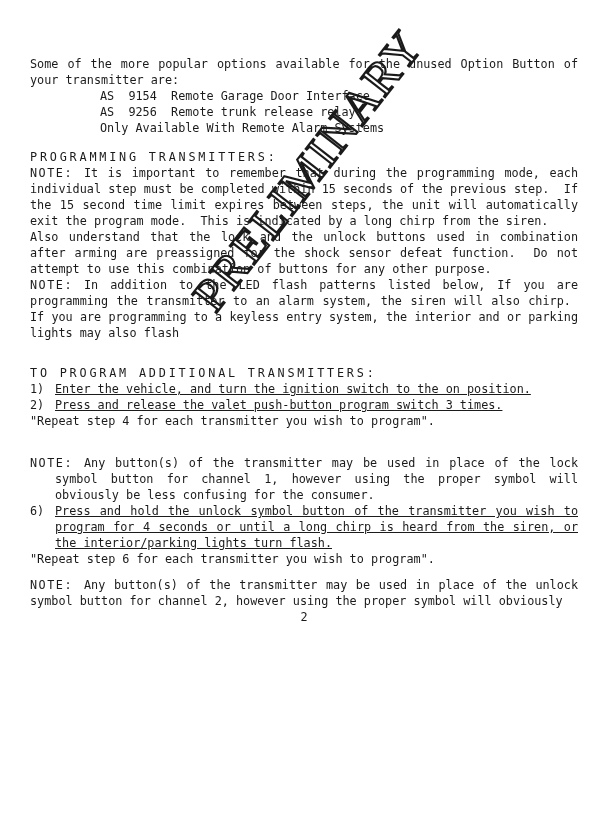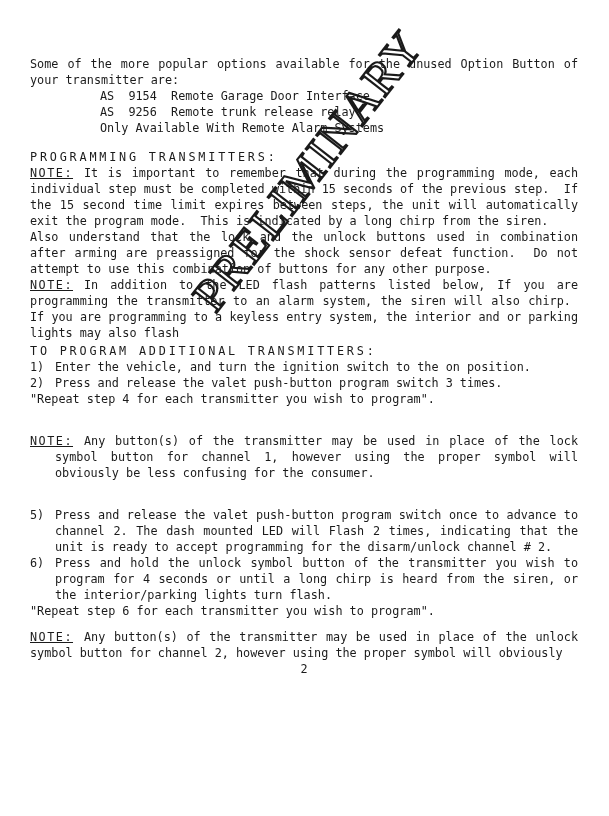--- a/index.html
+++ b/index.html
@@ -20,26 +20,27 @@
     line-height: 16px;
     z-index: 1;
   }
   .para { text-align: justify; }
   .opt-line { padding-left: 70px; white-space: pre-wrap; }
   .heading {
     letter-spacing: 2.8px;
     margin-top: 13px;
     white-space: nowrap;
   }
-  .heading-2 { margin-top: 2px; }
-  .note-label { letter-spacing: 1.5px; padding-right: 11px; text-decoration: underline; }
+  .heading-2 { margin-top: 24px; }
+  .note-label { letter-spacing: 1.5px; padding-right: 11px; }
   .step {
     text-align: justify;
     padding-left: 25px;
     text-indent: -25px;
+    text-decoration: underline;
   }
   .step .num { display: inline-block; width: 25px; text-indent: 0; }
   .quote-line { }
   .note-hang {
     text-align: justify;
     padding-left: 25px;
     text-indent: -25px;
   }
   .mt26 { margin-top: 26px; }
   .note-flush { text-align: justify; margin-top: 10px; }
@@ -95,23 +96,20 @@
   <div class="step">
     <span class="num">2)</span><span>Press and release the valet push-button program switch 3 times.</span>
   </div>
 
   <div class="quote-line">"Repeat step 4 for each transmitter you wish to program".</div>
 
   <div class="note-hang mt26">
     <span class="note-label">NOTE:</span><span>Any button(s) of the transmitter may be used in place of the lock symbol button for channel 1, however using the proper symbol will obviously be less confusing for the consumer.</span>
   </div>
 
-  <div class="step mt26">
-    <span class="num">5)</span><span>Press and release the valet push-button program switch once to advance to channel 2. The dash mounted LED will Flash 2 times, indicating that the unit is ready to accept programming for the disarm/unlock channel # 2.</span>
-  </div>
   <div class="step">
     <span class="num">6)</span><span>Press and hold the unlock symbol button of the transmitter you wish to program for 4 seconds or until a long chirp is heard from the siren, or the interior/parking lights turn flash.</span>
   </div>
 
   <div class="quote-line">"Repeat step 6 for each transmitter you wish to program".</div>
 
   <div class="note-flush">
     <span class="note-label">NOTE:</span><span>Any button(s) of the transmitter may be used in place of the unlock symbol button for channel 2, however using the proper symbol will obviously</span>
   </div>
 

